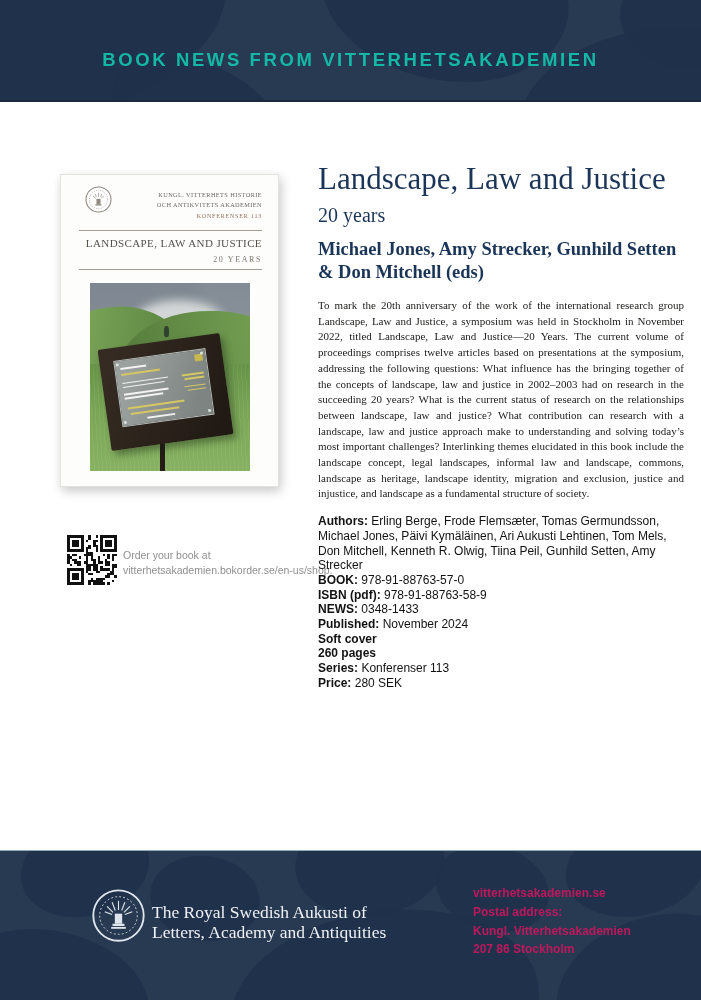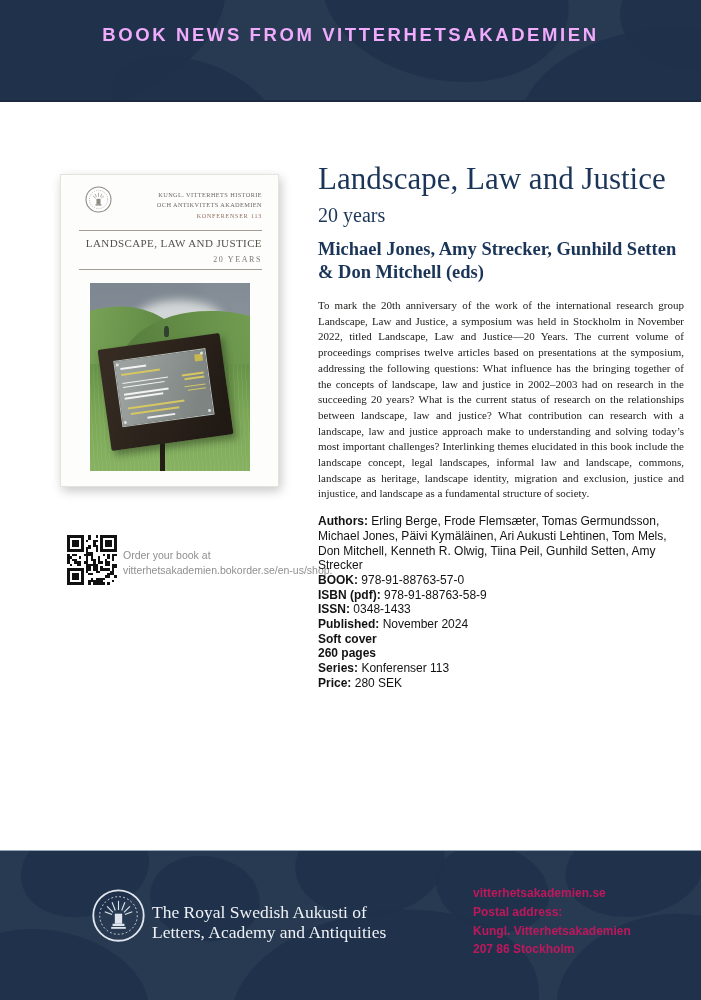--- a/index.html
+++ b/index.html
@@ -5,22 +5,22 @@
   html,body{margin:0;padding:0;background:#ffffff;}
   body{width:701px;height:1000px;position:relative;font-family:"Liberation Sans",sans-serif;overflow:hidden;}
   .page{position:absolute;inset:0;background:#ffffff;}
 
   
   .band{position:absolute;left:0;width:701px;background:#273a52;overflow:hidden;}
   .band-top{top:0;height:100px;border-bottom:2px solid #1b2a40;}
   .band-bottom{top:850px;height:150px;border-top:1px solid #94a8b9;}
   .blob{position:absolute;background:#20304a;border-radius:50%;opacity:.85;}
 
-  .band-top h1{position:relative;margin:0;text-align:center;padding-top:24px;
-    font-size:18.5px;font-weight:700;letter-spacing:2.6px;color:#f0abfc;}
+  .band-top h1{position:relative;margin:0;text-align:center;padding-top:49px;
+    font-size:18.5px;font-weight:700;letter-spacing:2.6px;color:#14b8a6;}
 
   
   .cover{position:absolute;left:60px;top:174px;width:219px;height:313px;background:#fdfdfc;
     border:1px solid #e4e3e0;box-shadow:2px 4px 10px rgba(0,0,0,.22);box-sizing:border-box;}
   .cover *{box-sizing:border-box;}
   .cover-seal{position:absolute;left:24px;top:11px;width:27px;height:27px;}
   .pub{position:absolute;right:16px;top:15px;text-align:right;font-family:"Liberation Serif",serif;
     font-size:6.3px;letter-spacing:.4px;color:#6e6962;line-height:9.8px;}
   .series{position:absolute;right:16px;top:38px;font-family:"Liberation Serif",serif;
     font-size:6px;letter-spacing:.8px;color:#95705f;}
@@ -286,21 +286,21 @@
 
   <div class="main">
     <h2 class="book-title">Landscape, Law and Justice</h2>
     <div class="book-sub">20 years</div>
     <div class="editors">Michael Jones, Amy Strecker, Gunhild Setten &amp; Don Mitchell (eds)</div>
     <p class="desc">To mark the 20th anniversary of the work of the international research group Landscape, Law and Justice, a symposium was held in Stockholm in November 2022, titled Landscape, Law and Justice—20 Years. The current volume of proceedings comprises twelve articles based on presentations at the symposium, addressing the following questions: What influence has the bringing together of the concepts of landscape, law and justice in 2002–2003 had on research in the succeeding 20 years? What is the current status of research on the relationships between landscape, law and justice? What contribution can research with a landscape, law and justice approach make to understanding and solving today’s most important challenges? Interlinking themes elucidated in this book include the landscape concept, legal landscapes, informal law and landscape, commons, landscape as heritage, landscape identity, migration and exclusion, justice and injustice, and landscape as a fundamental structure of society.</p>
     <div class="details">
       <div><span class="detail-label">Authors:</span> <span>Erling Berge, Frode Flemsæter, Tomas Germundsson, Michael Jones, Päivi Kymäläinen, Ari Aukusti Lehtinen, Tom Mels, Don Mitchell, Kenneth R. Olwig, Tiina Peil, Gunhild Setten, Amy Strecker</span></div>
       <div><span class="detail-label">BOOK:</span> <span>978-91-88763-57-0</span></div>
       <div><span class="detail-label">ISBN (pdf):</span> <span>978-91-88763-58-9</span></div>
-      <div><span class="detail-label">ISSN:</span> <span>0348-1433</span></div>
+      <div><span class="detail-label">NEWS:</span> <span>0348-1433</span></div>
       <div><span class="detail-label">Published:</span> <span>November 2024</span></div>
       <div><span class="detail-label">Soft cover</span> <span></span></div>
       <div><span class="detail-label">260 pages</span> <span></span></div>
       <div><span class="detail-label">Series:</span> <span>Konferenser 113</span></div>
       <div><span class="detail-label">Price:</span> <span>280 SEK</span></div>
     </div>
   </div>
 
   <div class="band band-bottom">
     <div class="blob" style="left:20px;top:-30px;width:130px;height:95px;transform:rotate(-14deg);"></div>

